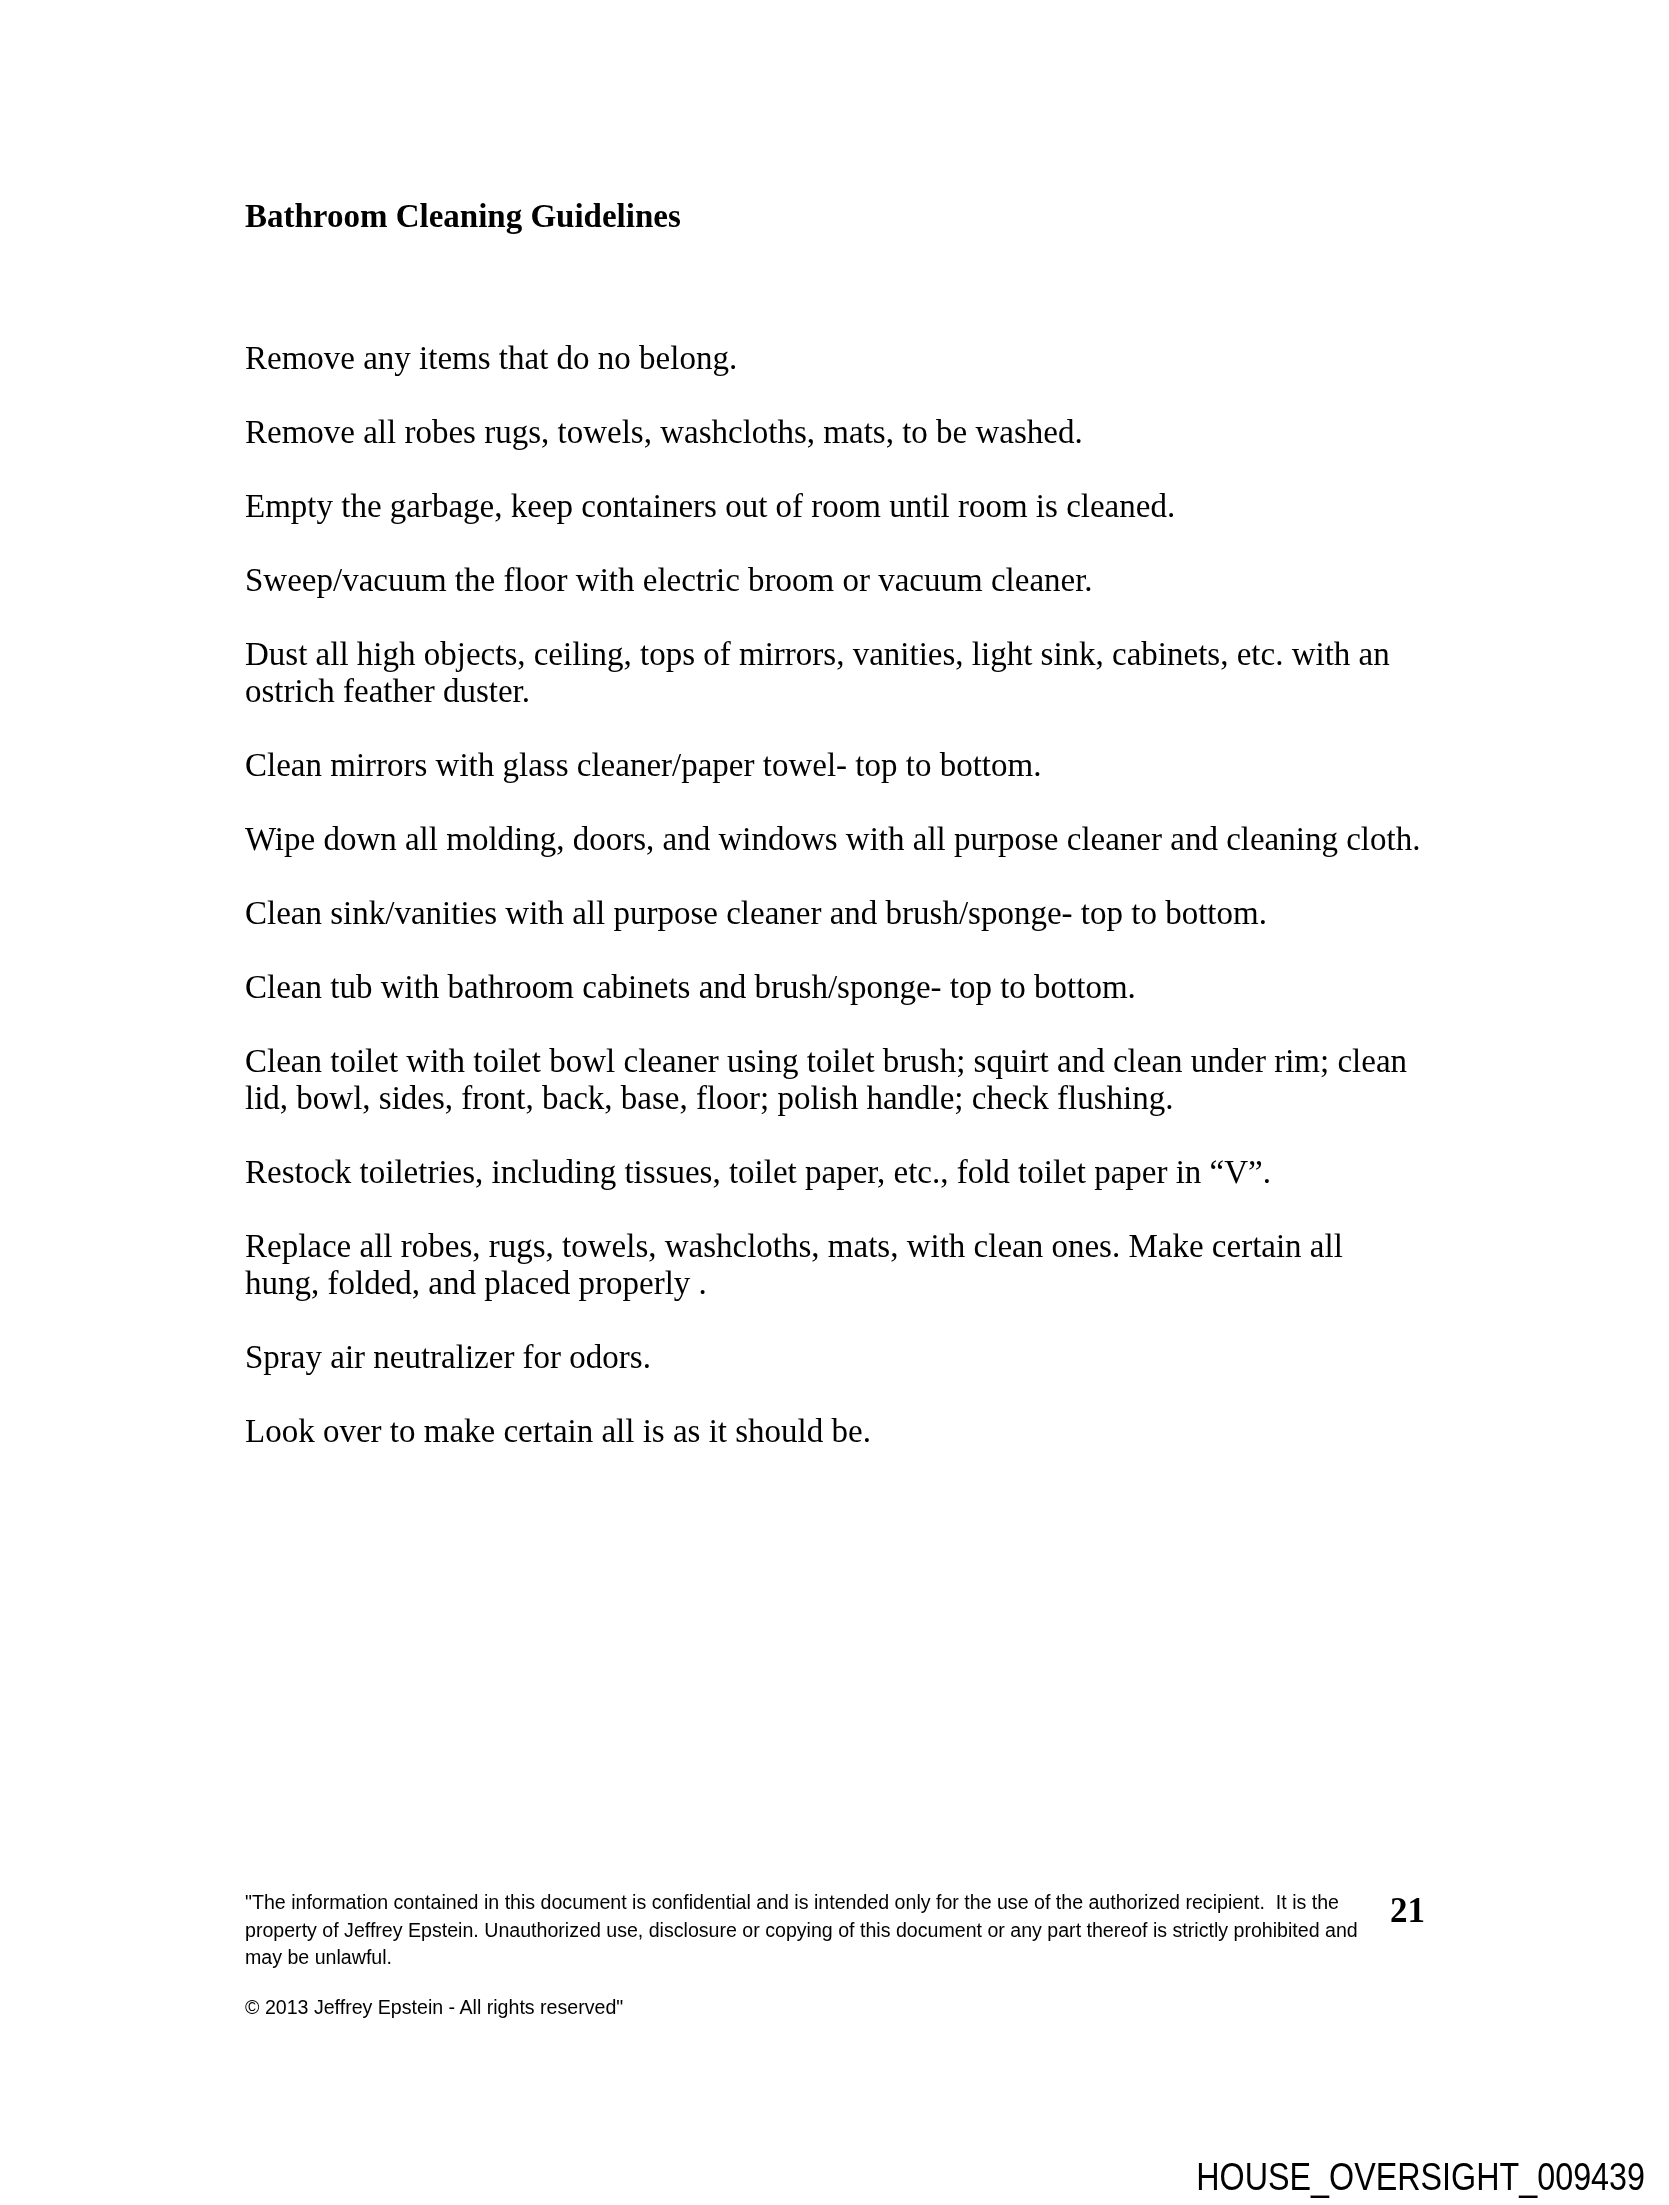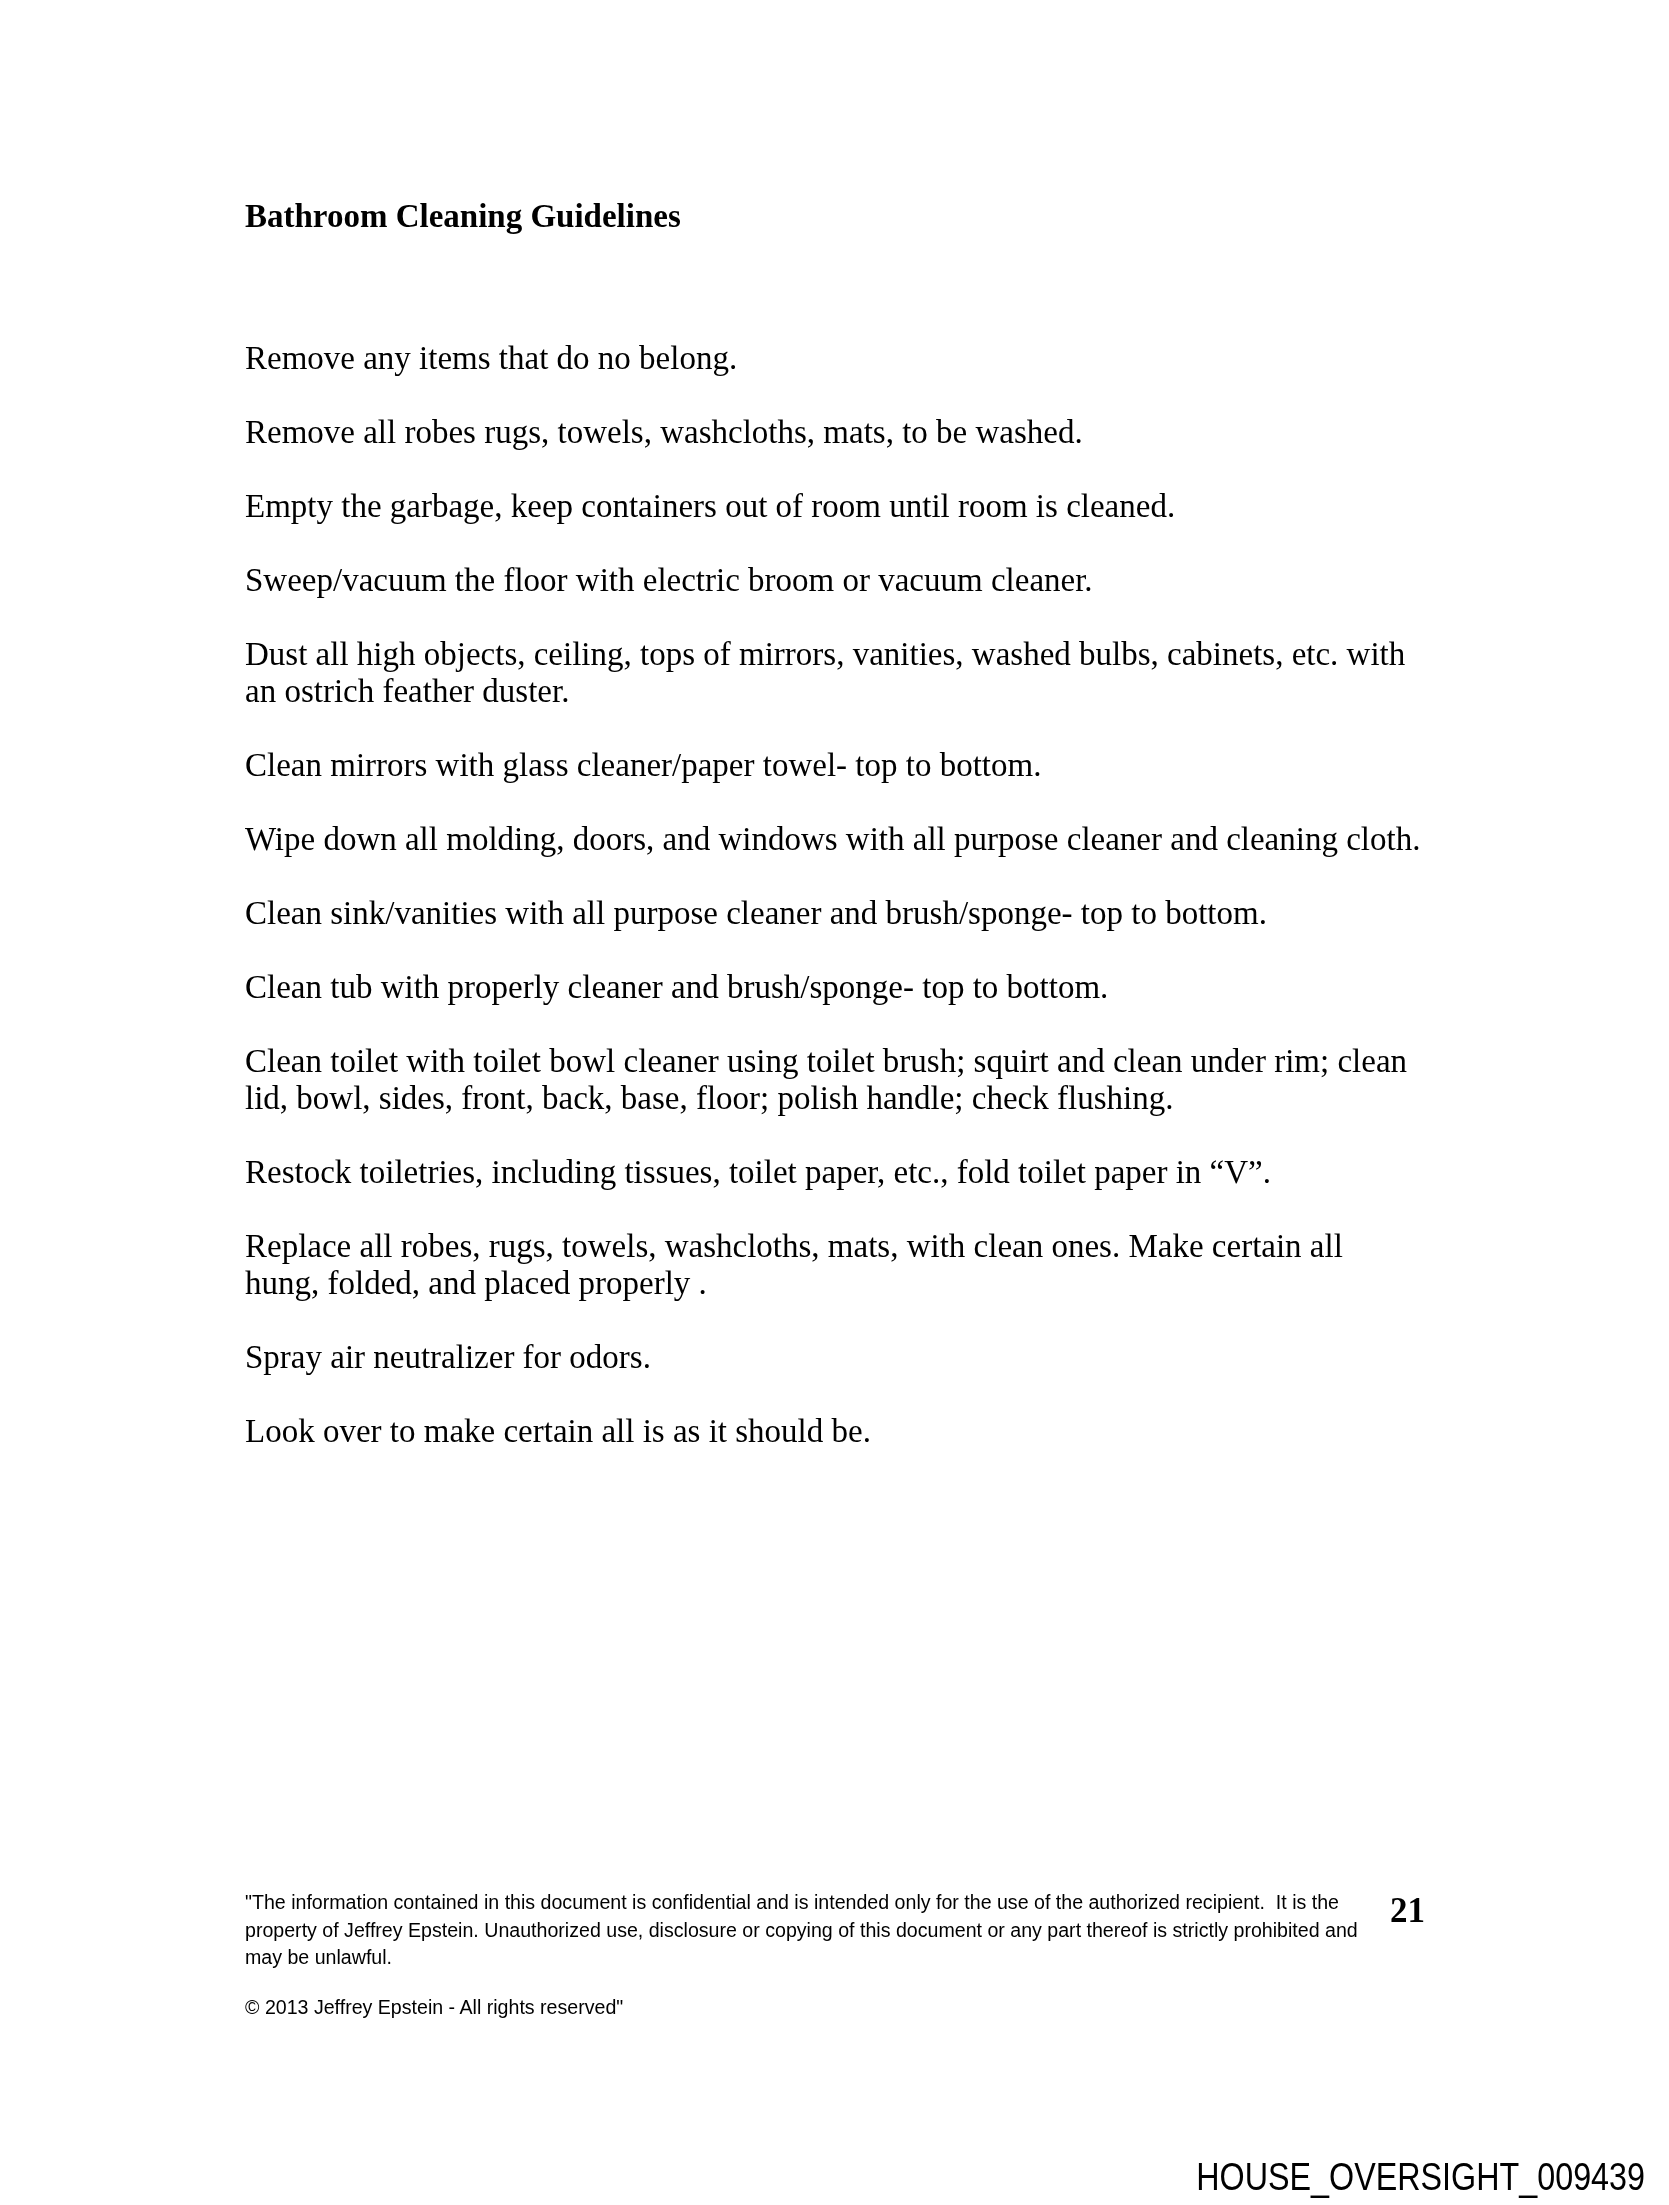--- a/index.html
+++ b/index.html
@@ -72,25 +72,25 @@
 </style>
 </head>
 <body>
 
 <div class="doc-body">
   <h1 class="doc-title">Bathroom Cleaning Guidelines</h1>
   <p class="guideline">Remove any items that do no belong.</p>
   <p class="guideline">Remove all robes rugs, towels, washcloths, mats, to be washed.</p>
   <p class="guideline">Empty the garbage, keep containers out of room until room is cleaned.</p>
   <p class="guideline">Sweep/vacuum the floor with electric broom or vacuum cleaner.</p>
-  <p class="guideline">Dust all high objects, ceiling, tops of mirrors, vanities, washed bulbs, cabinets, etc. with an ostrich feather duster.</p>
+  <p class="guideline">Dust all high objects, ceiling, tops of mirrors, vanities, light sink, cabinets, etc. with an ostrich feather duster.</p>
   <p class="guideline">Clean mirrors with glass cleaner/paper towel- top to bottom.</p>
   <p class="guideline">Wipe down all molding, doors, and windows with all purpose cleaner and cleaning cloth.</p>
   <p class="guideline">Clean sink/vanities with all purpose cleaner and brush/sponge- top to bottom.</p>
-  <p class="guideline">Clean tub with properly cleaner and brush/sponge- top to bottom.</p>
+  <p class="guideline">Clean tub with bathroom cabinets and brush/sponge- top to bottom.</p>
   <p class="guideline">Clean toilet with toilet bowl cleaner using toilet brush; squirt and clean under rim; clean lid, bowl, sides, front, back, base, floor; polish handle; check flushing.</p>
   <p class="guideline">Restock toiletries, including tissues, toilet paper, etc., fold toilet paper in “V”.</p>
   <p class="guideline">Replace all robes, rugs, towels, washcloths, mats, with clean ones. Make certain all hung, folded, and placed properly .</p>
   <p class="guideline">Spray air neutralizer for odors.</p>
   <p class="guideline">Look over to make certain all is as it should be.</p>
 </div>
 
 <div class="footer-disclaimer">
   <div class="disclaimer-line">"The information contained in this document is confidential and is intended only for the use of the authorized recipient.  It is the</div>
   <div class="disclaimer-line">property of Jeffrey Epstein. Unauthorized use, disclosure or copying of this document or any part thereof is strictly prohibited and</div>

